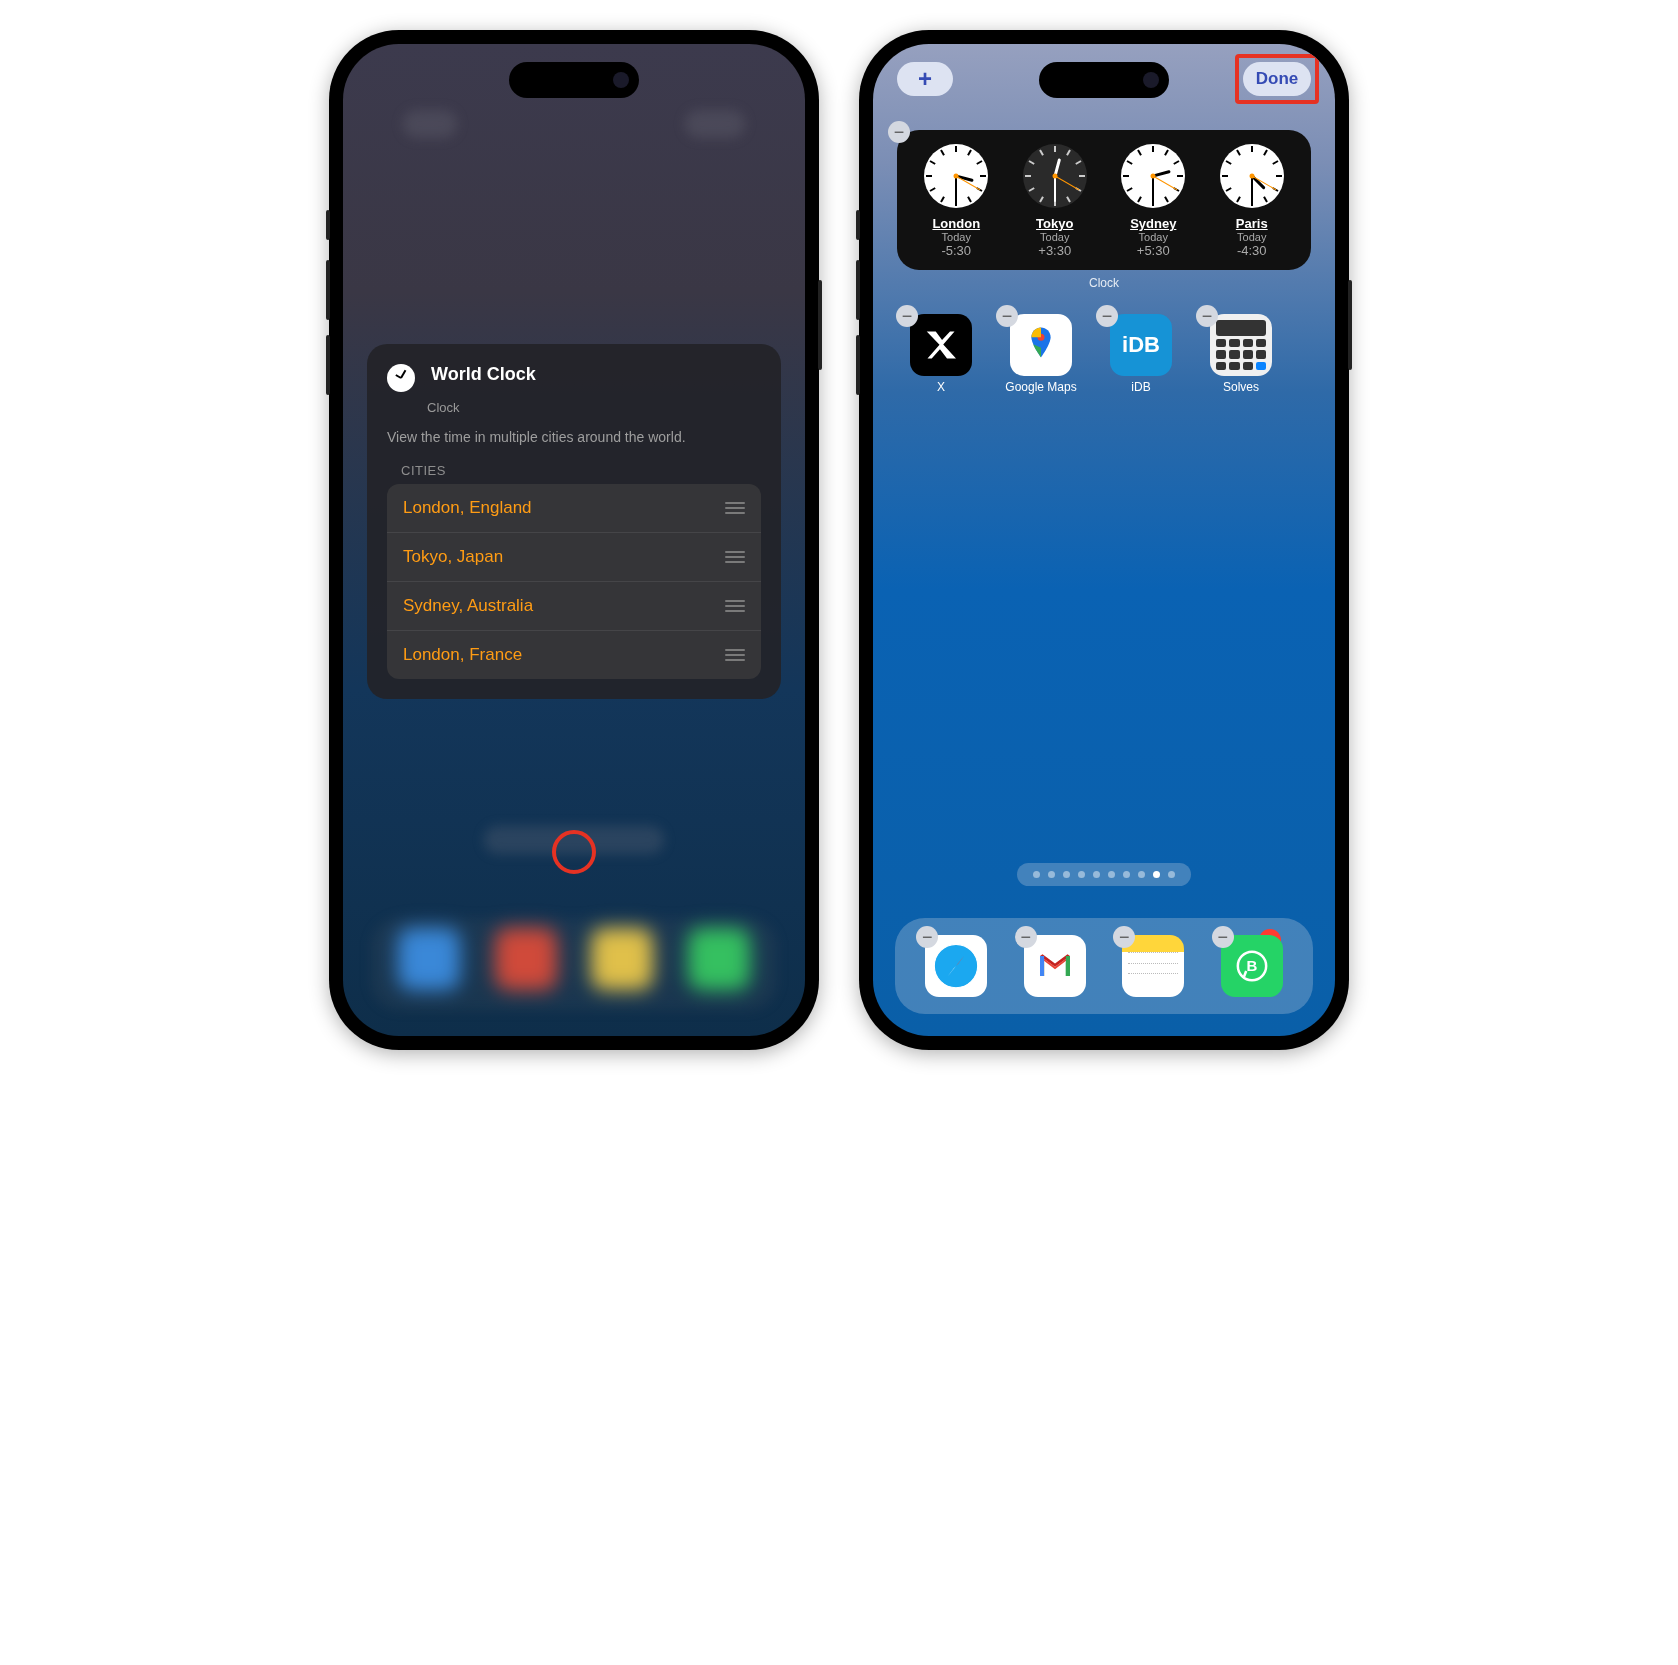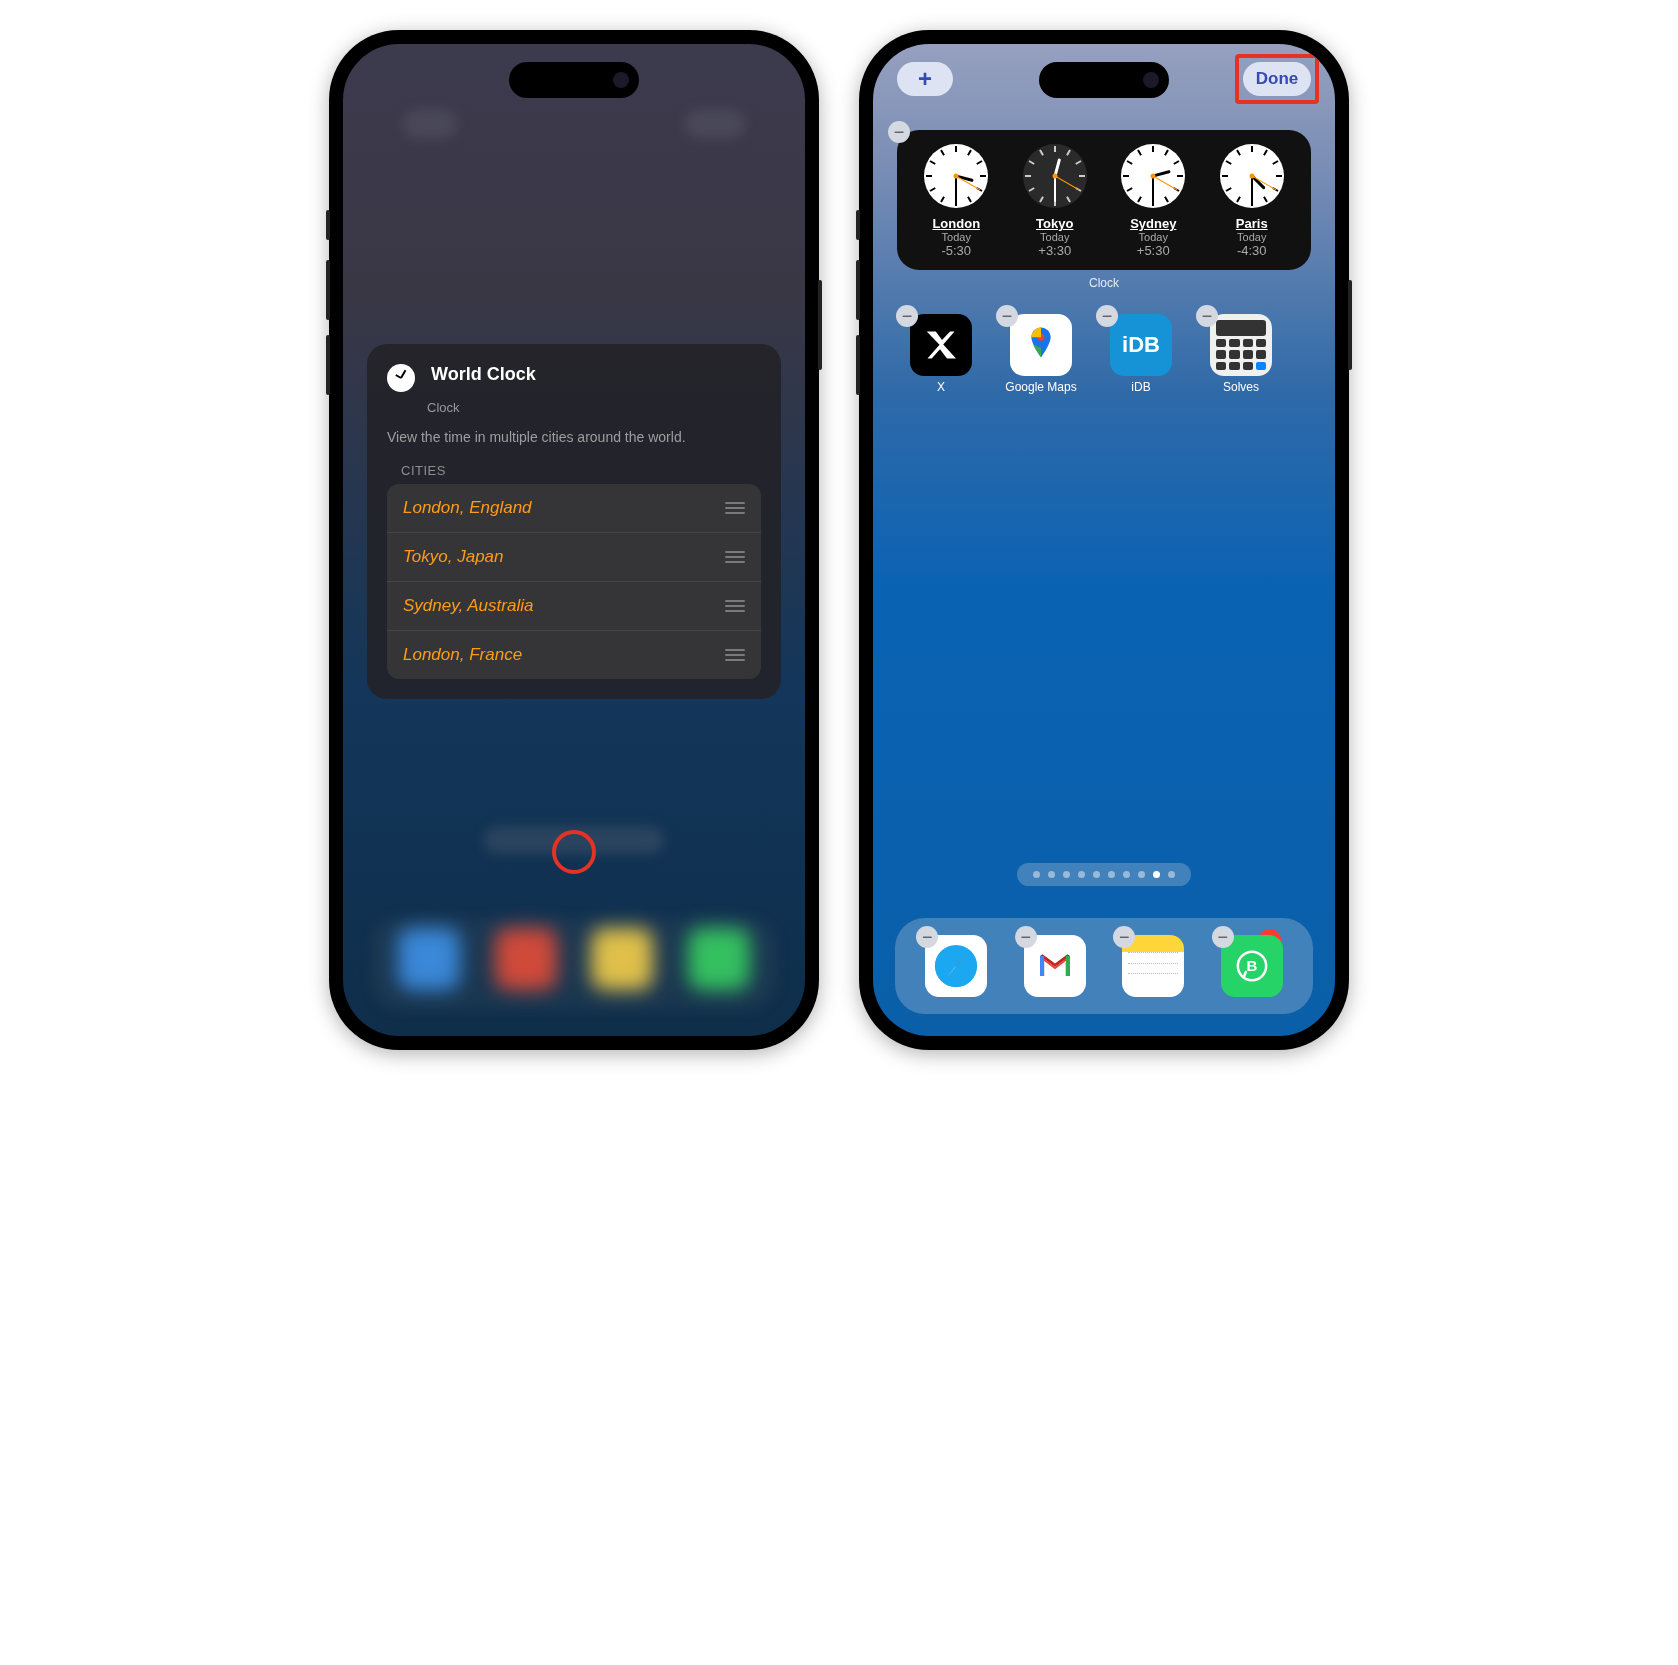--- a/index.html
+++ b/index.html
@@ -106,21 +106,20 @@
   .clock-icon::before { width: 2px; height: 9px; transform: translate(-50%,-100%) rotate(30deg); }
   .clock-icon::after  { width: 2px; height: 6px; transform: translate(-50%,-100%) rotate(-60deg); }
   .sheet-title { font-size: 18px; font-weight: 600; }
   .sheet-sub { font-size: 13px; color: #999; margin-left: 40px; margin-top: -4px; }
   .sheet-desc { font-size: 14px; color: #9e9e9e; margin: 14px 0 18px 0; }
   .cities-label { font-size: 13px; color: #8e8e8e; letter-spacing: 0.5px; margin-bottom: 6px; padding-left: 14px; }
   .city-list {
     background: rgba(55,55,58,0.9);
     border-radius: 12px;
     overflow: hidden;
-    font-style: italic;
   }
   .city-row {
     display: flex;
     justify-content: space-between;
     align-items: center;
     padding: 14px 16px;
     border-bottom: 1px solid rgba(120,120,120,0.25);
   }
   .city-row:last-child { border-bottom: none; }
   .city-name { color: #ff9c14; font-size: 17px; }

